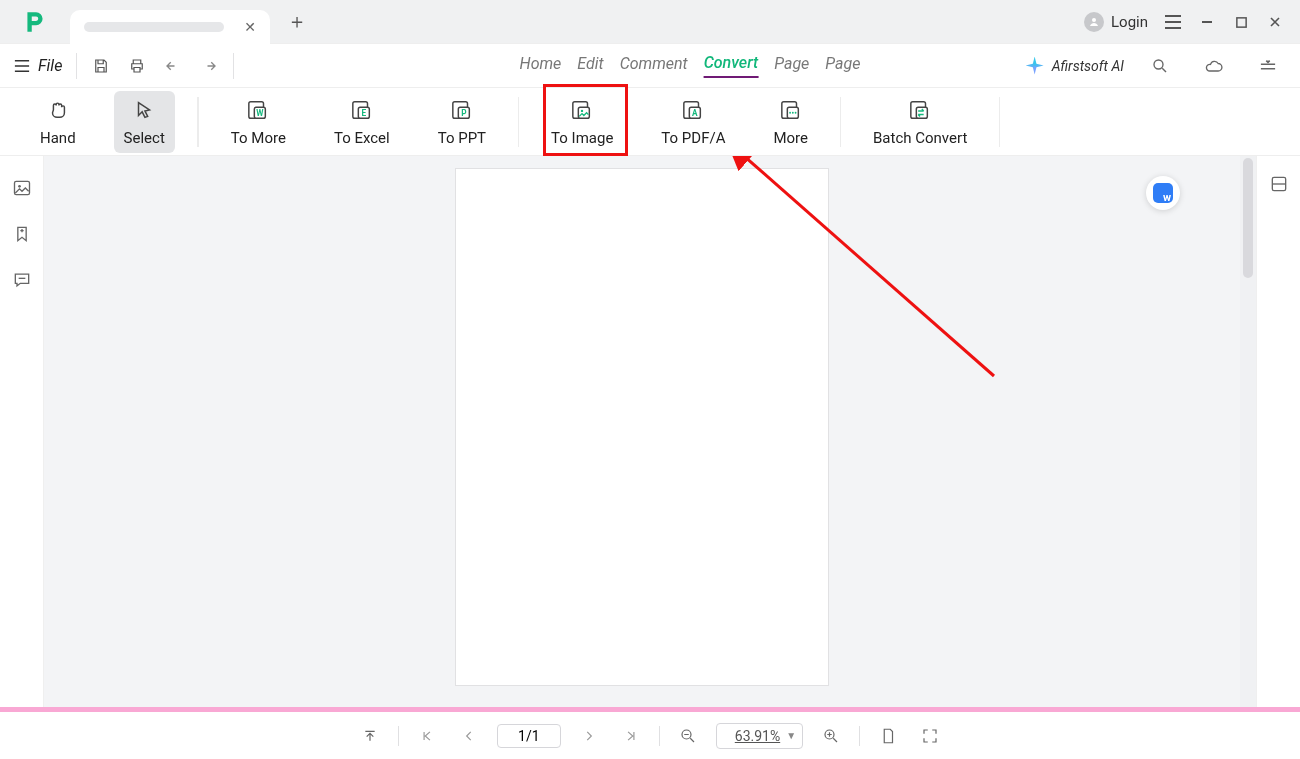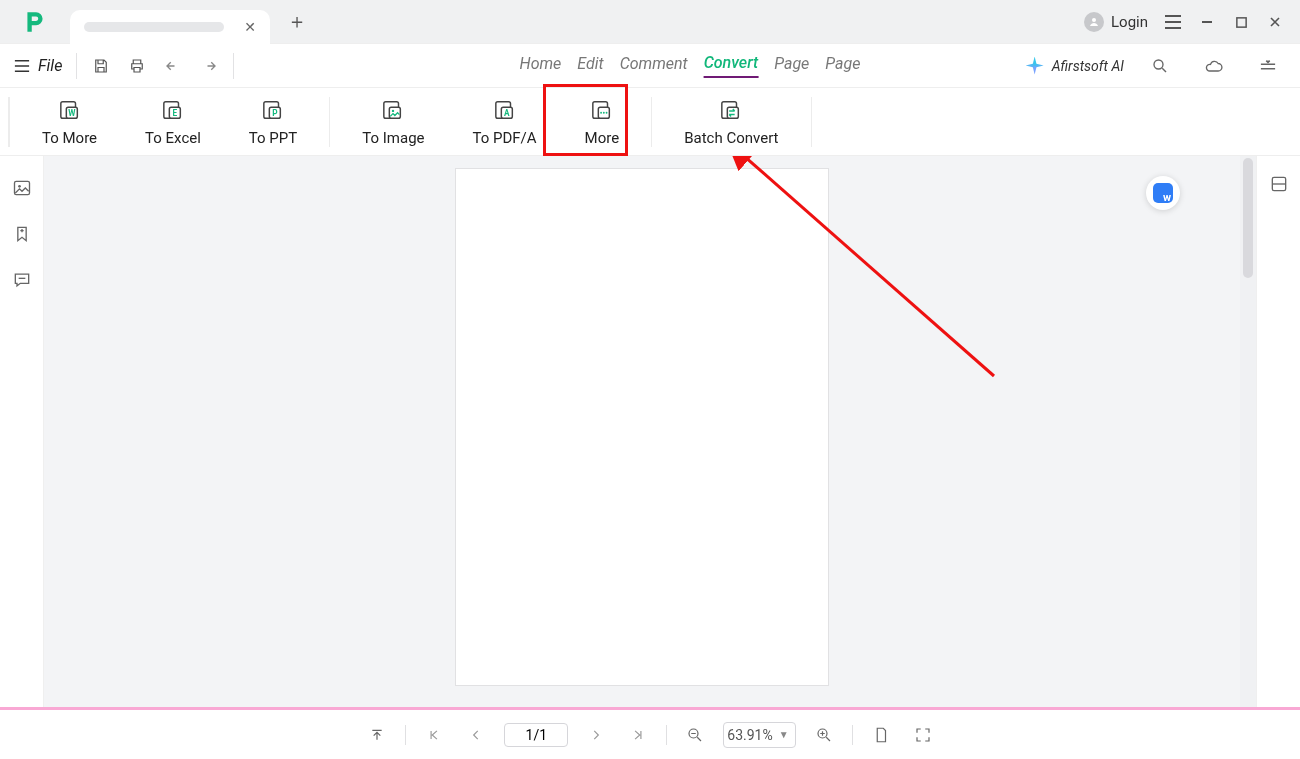--- a/index.html
+++ b/index.html
@@ -132,31 +132,31 @@
 .float-badge .inner {
   width:20px; height:20px; border-radius:5px; background:#2f7df6; position:relative;
 }
 .float-badge .inner::after{
   content:"w"; color:#fff; font-size:11px; font-weight:700; position:absolute; right:2px; bottom:-1px;
 }
 
 .arrow-svg { position:absolute; top:0; left:0; pointer-events:none; }
 
 .statusbar {
-  height:52px; border-top:3px solid #f9a8d4; display:flex; align-items:center; justify-content:center; gap:14px;
+  height:52px; border-top:5px solid #f9a8d4; display:flex; align-items:center; justify-content:center; gap:14px;
   font-size:14px; color:#555;
 }
 .sbtn { width:28px; height:28px; display:flex; align-items:center; justify-content:center; color:#666; cursor:pointer;}
 .sdiv { width:1px; height:20px; background:#e0e0e2;}
 .page-input {
   width:64px; height:24px; border:1px solid #d6d6da; border-radius:4px; text-align:center; font-size:14px;
 }
 .zoom-box {
-  height:26px; border:1px solid #d6d6da; border-radius:4px; padding:0 22px 0 3px;
-  display:flex; align-items:center; position:relative; cursor:pointer;
+  height:26px; border:1px solid #d6d6da; border-radius:4px; padding:0 22px 0 18px;
+  display:flex; align-items:center; position:relative; cursor:pointer;text-decoration:underline;
 }
 .zoom-box .caret { position:absolute; right:6px; color:#888; font-size:10px;}
 svg { display:block; }
 </style>
 </head>
 <body>
 
 <div class="titlebar">
   <div class="logo">
     <svg width="26" height="26" viewBox="0 0 24 24">
@@ -260,20 +260,38 @@
     <div class="mini-icon-btn lines-icon">
       <svg width="16" height="14" viewBox="0 0 18 14">
           <path stroke="#666" stroke-width="1.6" d="M1 5h16M1 10h16"></path>
           <path stroke="#666" stroke-width="1.6" d="M7 1l2 2 2-2"></path>
         </svg>
     </div>
   </div>
 </div>
 
 <div class="ribbon">
+  <div class="ribbon-group">
+    <div class="rbtn">
+      <div class="ricon">
+        <svg width="22" height="22" viewBox="0 0 24 24">
+            <path fill="none" stroke="#444" stroke-width="1.6" d="M7 12V7a1.5 1.5 0 1 1 3 0V6a1.5 1.5 0 1 1 3 0v1a1.5 1.5 0 1 1 3 0v2a1.5 1.5 0 1 1 3 0v6a5 5 0 0 1-5 5h-3a5 5 0 0 1-5-5l1-3z"></path>
+          </svg>
+      </div>
+      <span>Hand</span>
+    </div>
+    <div class="rbtn selected">
+      <div class="ricon">
+        <svg width="22" height="22" viewBox="0 0 24 24">
+            <path fill="none" stroke="#444" stroke-width="1.6" d="M6 4l12 8-5 1 3 6-3 1-3-6-4 4z"></path>
+          </svg>
+      </div>
+      <span>Select</span>
+    </div>
+  </div>
   <div class="rvdiv"></div>
 
   <div class="rvdiv"></div>
 
   <div class="ribbon-group">
     <div class="rbtn">
       <div class="ricon">
         <svg width="24" height="22" viewBox="0 0 26 24">
             <rect x="3" y="3" width="16" height="18" rx="2" fill="none" stroke="#444" stroke-width="1.6"></rect>
             <rect x="9" y="9" width="12" height="12" rx="2" fill="#fff" stroke="#444" stroke-width="1.6"></rect>

